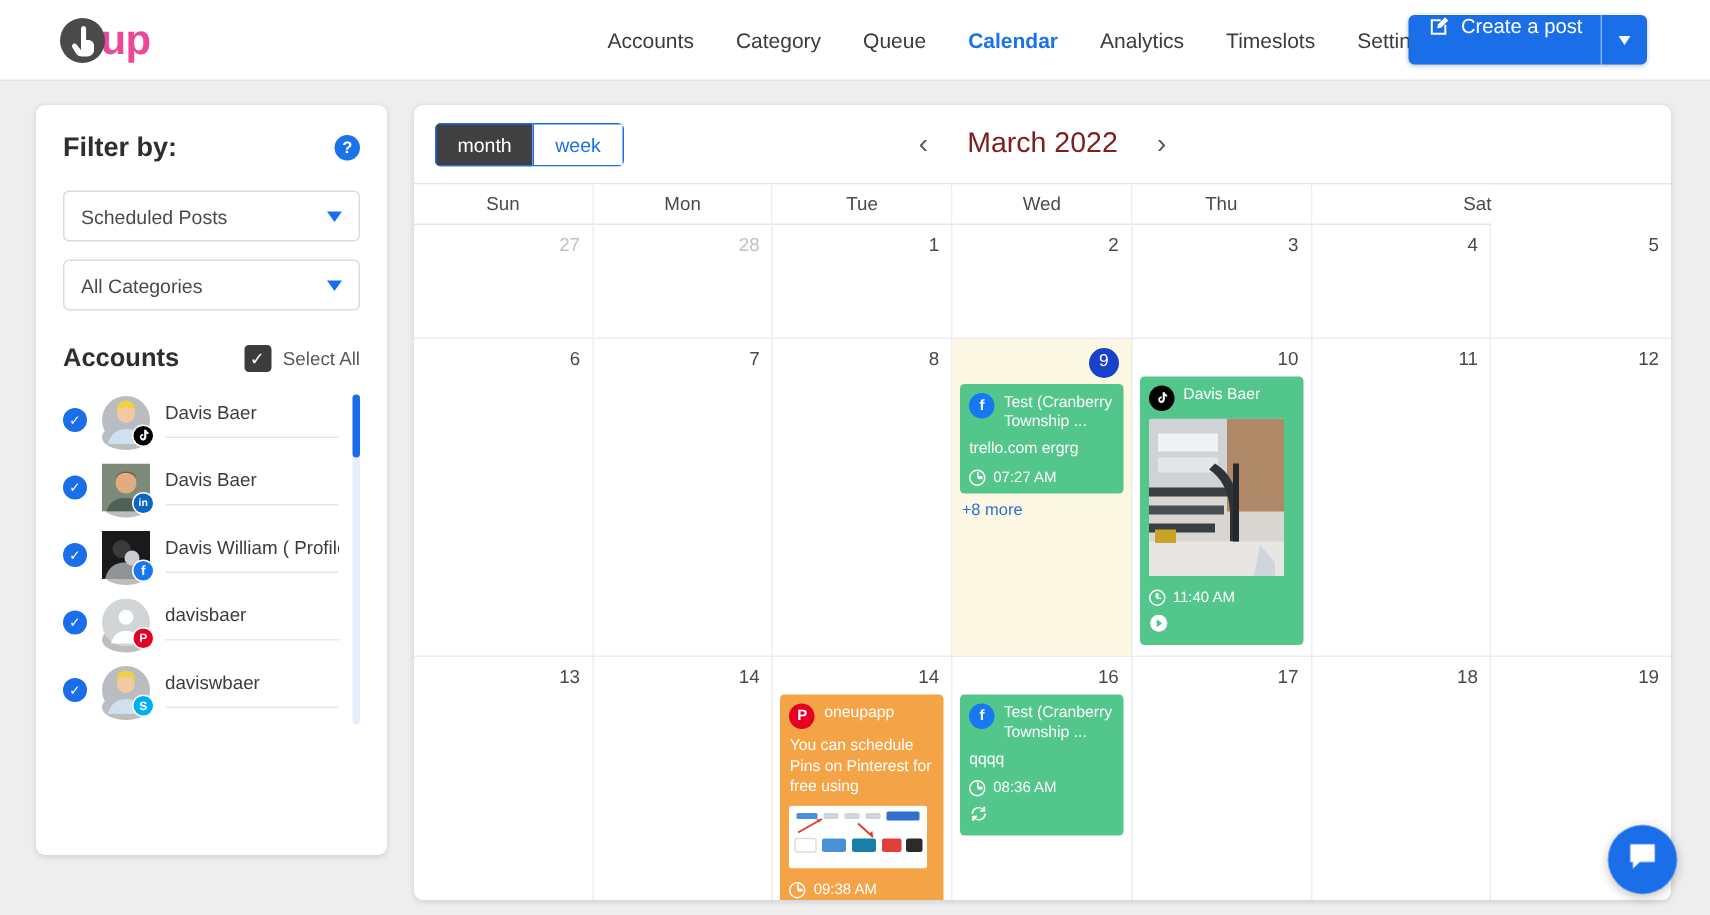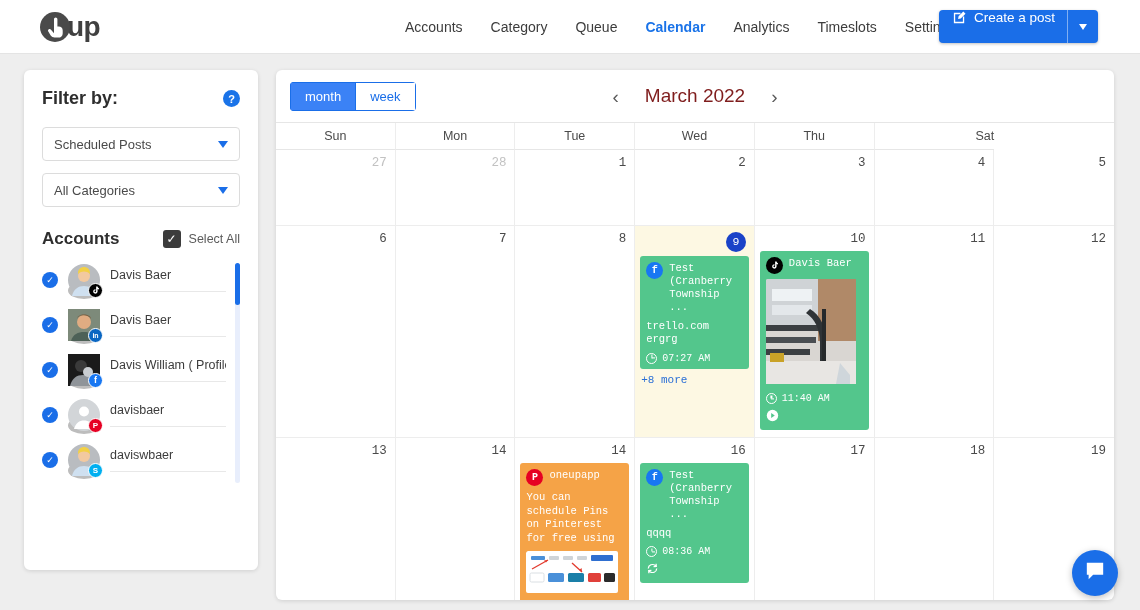--- a/index.html
+++ b/index.html
@@ -18,21 +18,21 @@
     position: relative;
   }
   .logo-wrap { display: flex; align-items: center; margin-left: 40px; }
   .logo-circle {
     width: 30px; height: 30px; border-radius: 50%;
     background: #4a4a4a; display: flex; align-items: center;
     justify-content: center; position: relative;
   }
   .logo-circle svg { display: block; }
   .logo-text {
-    font-size: 28px; font-weight: bold; color: #404040;
+    font-size: 28px; font-weight: bold; color: #ec4899;
     margin-left: -3px; letter-spacing: -0.5px;
   }
   .nav {
     position: absolute; left: 405px; top: 0; height: 54px;
     display: flex; align-items: center; gap: 28px;
   }
   .nav-item {
     font-size: 14px; color: #3c3c3c; cursor: pointer;
     text-decoration: none; white-space: nowrap;
   }
@@ -161,21 +161,21 @@
   }
   .cal-toolbar {
     height: 52px; display: flex; align-items: center;
     padding: 0 14px; position: relative;
   }
   .viewtoggle { display: flex; border-radius: 4px; overflow: hidden; }
   .vt-btn {
     font-size: 13px; padding: 6px 14px; cursor: pointer;
     border: 1px solid #1a6ee8;
   }
-  .vt-btn.active { background: #3b82f6; color: #fff; border-right: none; }
+  .vt-btn.active { background: #404040; color: #fff; border-right: none; }
   .vt-btn.idle { background: #fff; color: #1a6ee8; }
   .cal-nav {
     position: absolute; left: 0; right: 0; display: flex;
     align-items: center; justify-content: center; gap: 26px;
     pointer-events: none;
   }
   .nav-arrow {
     font-size: 19px; color: #5a5a5a; cursor: pointer;
     pointer-events: auto; line-height: 1;
   }
@@ -186,21 +186,20 @@
   .dow {
     text-align: center; font-size: 12.5px; color: #4a4a4a;
     padding: 6px 0; border-right: 1px solid #ededed;
     border-bottom: 1px solid #e6e6e6; background: #fff;
   }
   .dow:last-child { border-right: none; text-align: right; }
 
   .week {
     display: grid; grid-template-columns: repeat(7, 1fr);
     border-bottom: 1px solid #ededed;
-    font-family: Liberation Mono, monospace;
   }
   .week.w1 { height: 76px; }
   .week.w2 { height: 212px; }
   .week.w3 { height: 165px; }
   .cell {
     border-right: 1px solid #ededed; padding: 4px 5px 0 5px;
     position: relative; overflow: hidden;
   }
   .cell:last-child { border-right: none; }
   .cell.today { background: #fdf8e3; }

